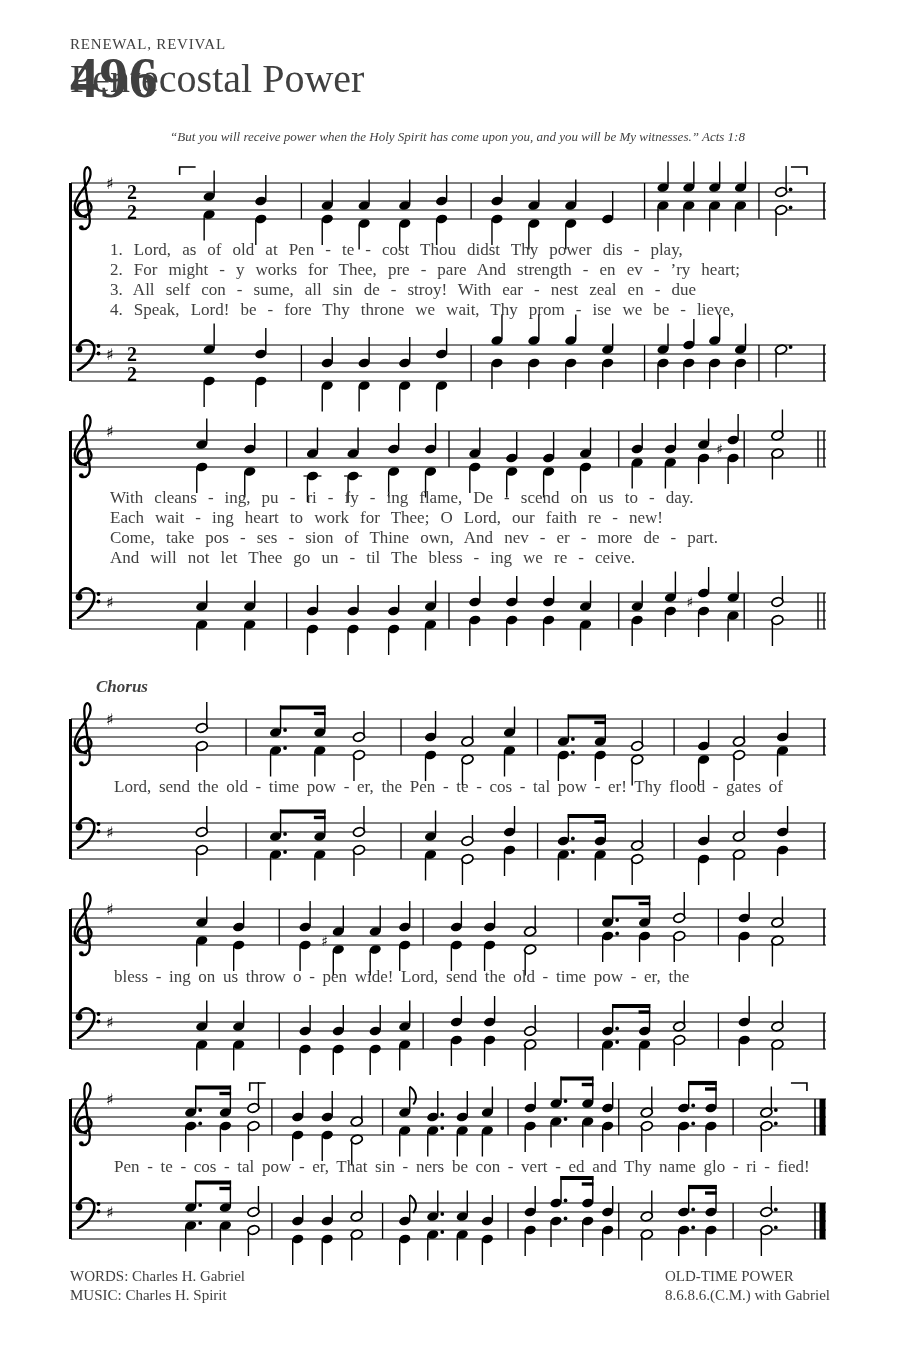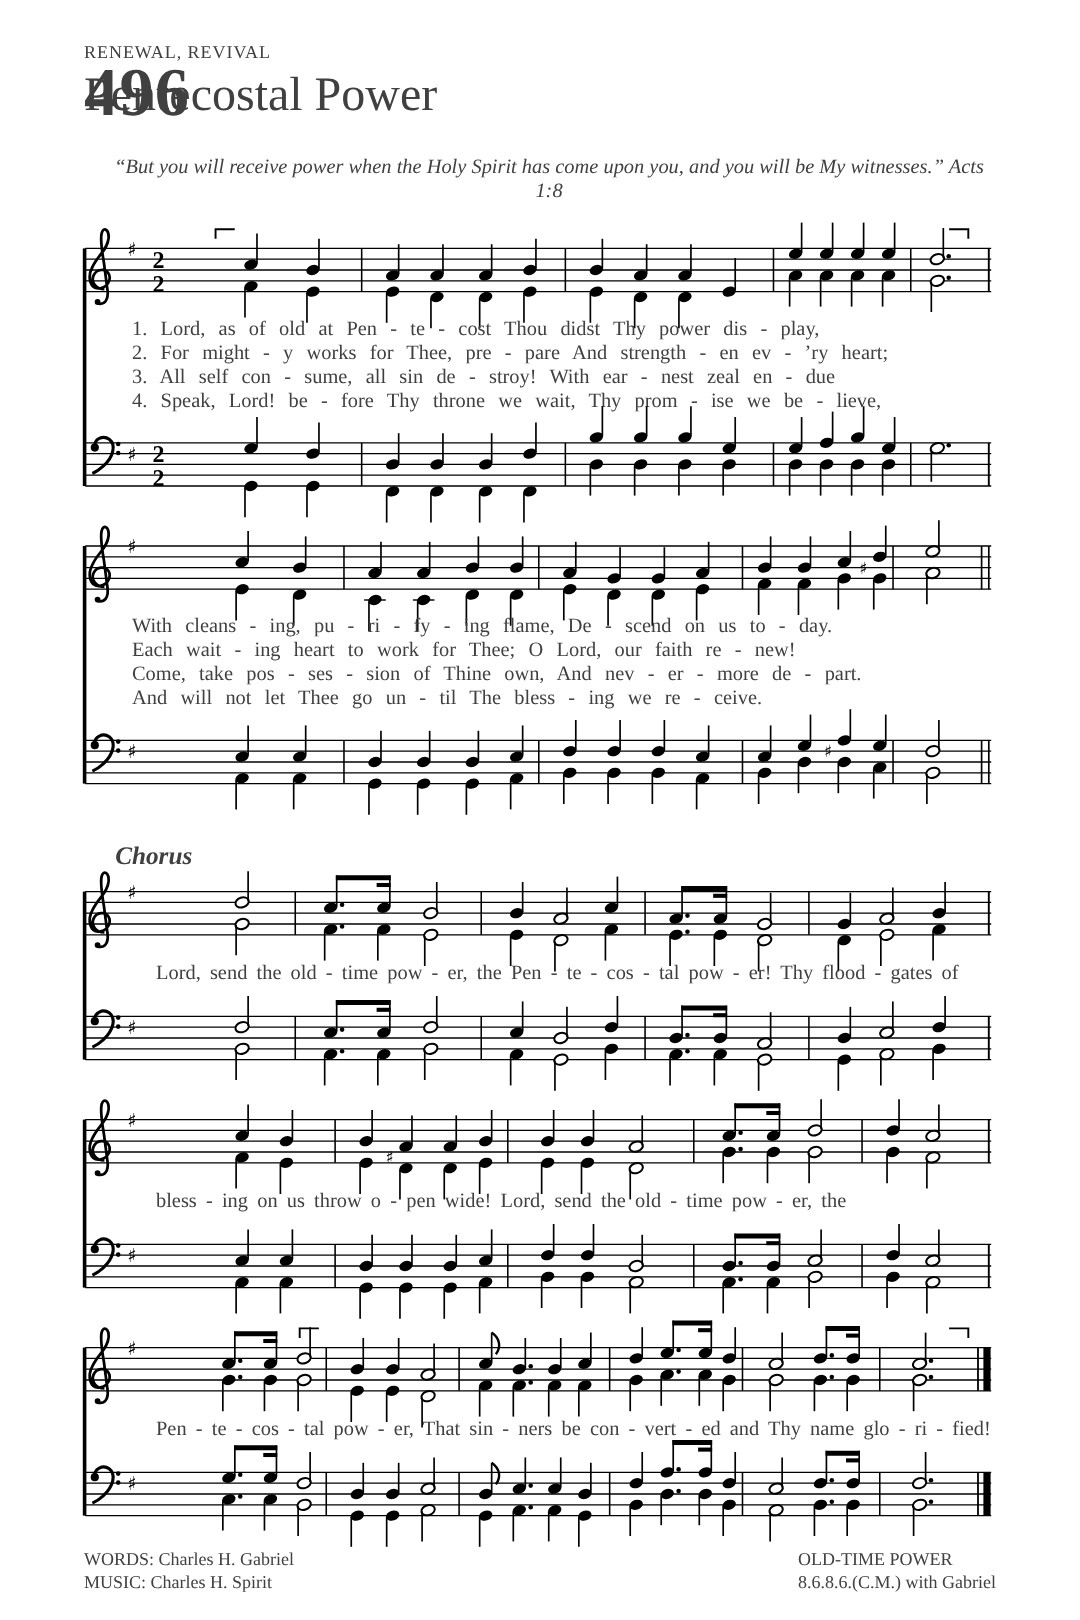--- a/index.html
+++ b/index.html
@@ -2,30 +2,30 @@
 <html><head>
 <meta charset="utf-8">
 <style>
   html,body{margin:0;padding:0;background:#e8e8e8;}
   .page{width:900px;height:1350px;box-sizing:border-box;background:#ffffff;color:#404040;
         padding:36px 70px 0 70px;font-family:"Liberation Serif",serif;overflow:hidden;position:relative;}
   .category{font-size:15px;letter-spacing:.8px;}
   .head-row{position:relative;height:66px;margin-top:0;}
   .hymn-number{position:absolute;left:0;top:-8px;font-size:57px;font-weight:bold;letter-spacing:1px;}
   .hymn-title{text-align:left;font-size:40px;padding-top:2px;}
-  .scripture{font-style:italic;font-size:17px;text-align:center;margin:10px 0 16px 15px;}
+  .scripture{font-style:italic;font-size:13px;text-align:center;margin:10px 0 16px 15px;}
   .system{position:relative;margin-bottom:12px;}
   .sysline{position:absolute;left:-1px;top:22px;bottom:16px;width:3px;background:#000;}
   .system.has-label .sysline{top:42px;}
   svg.staff{display:block;width:760px;height:74px;overflow:visible;}
   .verses{padding:5px 0 3px 40px;}
   .lyric{font-size:17px;line-height:20px;white-space:nowrap;word-spacing:.40em;}
-  .refrain{padding:4px 0 2px 60px;}
+  .refrain{padding:4px 0 2px 44px;}
   .refrain .lyric{word-spacing:.20em;line-height:24px;}
-  .chorus-label{font-style:italic;font-weight:bold;font-size:21px;height:20px;padding-left:26px;margin-top:32px;}
+  .chorus-label{font-style:italic;font-weight:bold;font-size:17px;height:20px;padding-left:26px;margin-top:32px;}
   .footer{display:flex;justify-content:space-between;margin-top:11px;font-size:15px;line-height:19px;}
   .footer .right{}
 </style>
 </head>
 <body>
 
 <div class="page">
 
   <div class="category">RENEWAL, REVIVAL</div>
   <div class="head-row">

